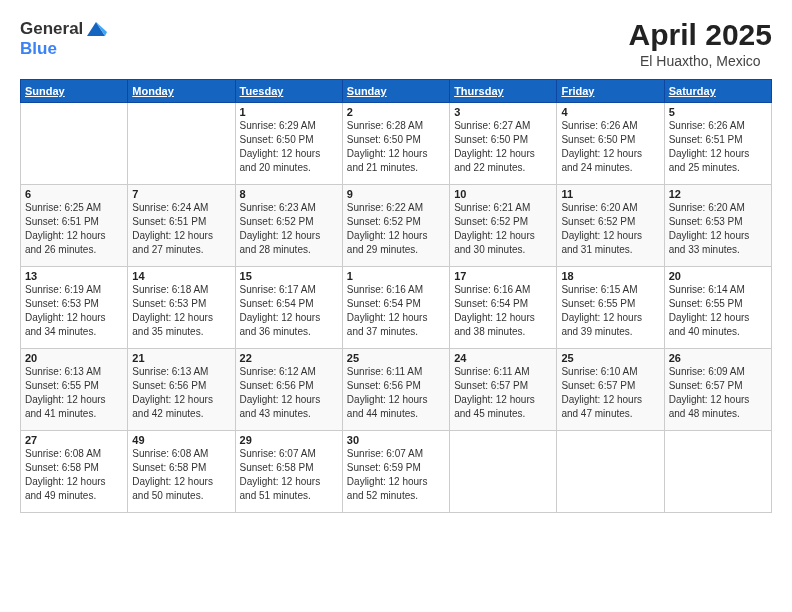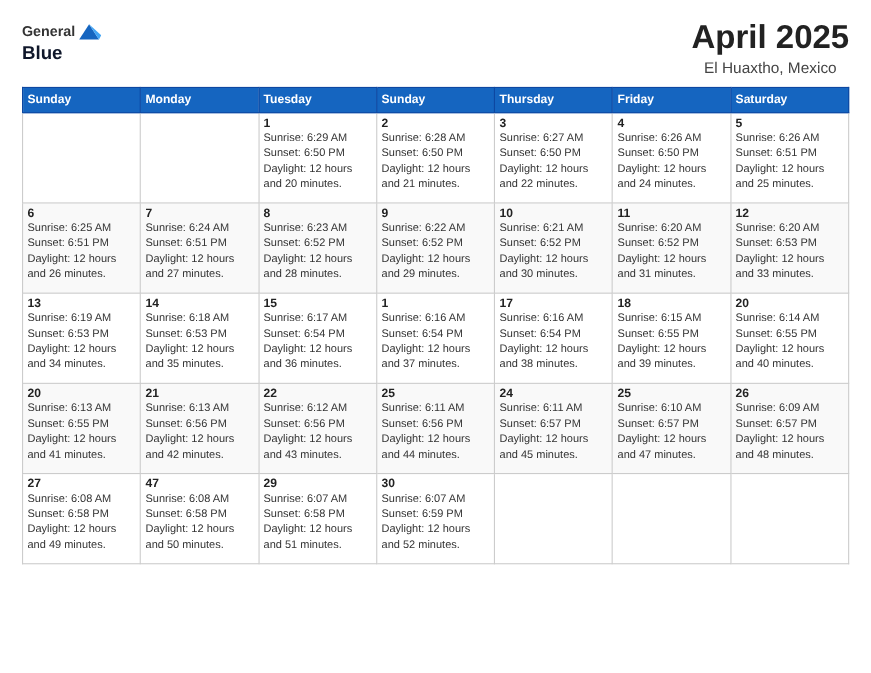--- a/index.html
+++ b/index.html
@@ -21,29 +21,29 @@
       justify-content: space-between;
       align-items: flex-start;
       margin-bottom: 10px;
     }
     .logo {
       display: flex;
       align-items: center;
       gap: 0px;
     }
     .logo-text-general {
-      font-size: 13px;
+      font-size: 17px;
       font-weight: bold;
       color: #333;
       line-height: 1.1;
     }
     .logo-text-blue {
       font-size: 17px;
       font-weight: bold;
-      color: #0f172a;
+      color: #3b82f6;
       line-height: 1.1;
     }
     .logo-icon {
       width: 22px;
       height: 22px;
       margin-left: 2px;
     }
     .title-area {
       text-align: center;
     }
@@ -64,20 +64,21 @@
       font-size: 9.5px;
     }
     .calendar thead th {
       background: #1565c0;
       color: #fff;
       font-weight: bold;
       font-size: 11px;
       padding: 5px 4px;
       text-align: left;
       border: 1px solid #0d47a1;
+      text-decoration: underline;
     }
     .calendar tbody td {
       border: 1px solid #ccc;
       vertical-align: top;
       padding: 3px 4px;
       width: 106px;
       min-height: 75px;
       height: 82px;
       background: #fff;
     }
@@ -249,21 +250,21 @@
             <span class="day-num">26</span>
             <div class="day-info">Sunrise: 6:09 AM<br>Sunset: 6:57 PM<br>Daylight: 12 hours and 48 minutes.</div>
           </td>
         </tr>
         <tr>
           <td>
             <span class="day-num">27</span>
             <div class="day-info">Sunrise: 6:08 AM<br>Sunset: 6:58 PM<br>Daylight: 12 hours and 49 minutes.</div>
           </td>
           <td>
-            <span class="day-num">47</span>
+            <span class="day-num">49</span>
             <div class="day-info">Sunrise: 6:08 AM<br>Sunset: 6:58 PM<br>Daylight: 12 hours and 50 minutes.</div>
           </td>
           <td>
             <span class="day-num">29</span>
             <div class="day-info">Sunrise: 6:07 AM<br>Sunset: 6:58 PM<br>Daylight: 12 hours and 51 minutes.</div>
           </td>
           <td>
             <span class="day-num">30</span>
             <div class="day-info">Sunrise: 6:07 AM<br>Sunset: 6:59 PM<br>Daylight: 12 hours and 52 minutes.</div>
           </td>

